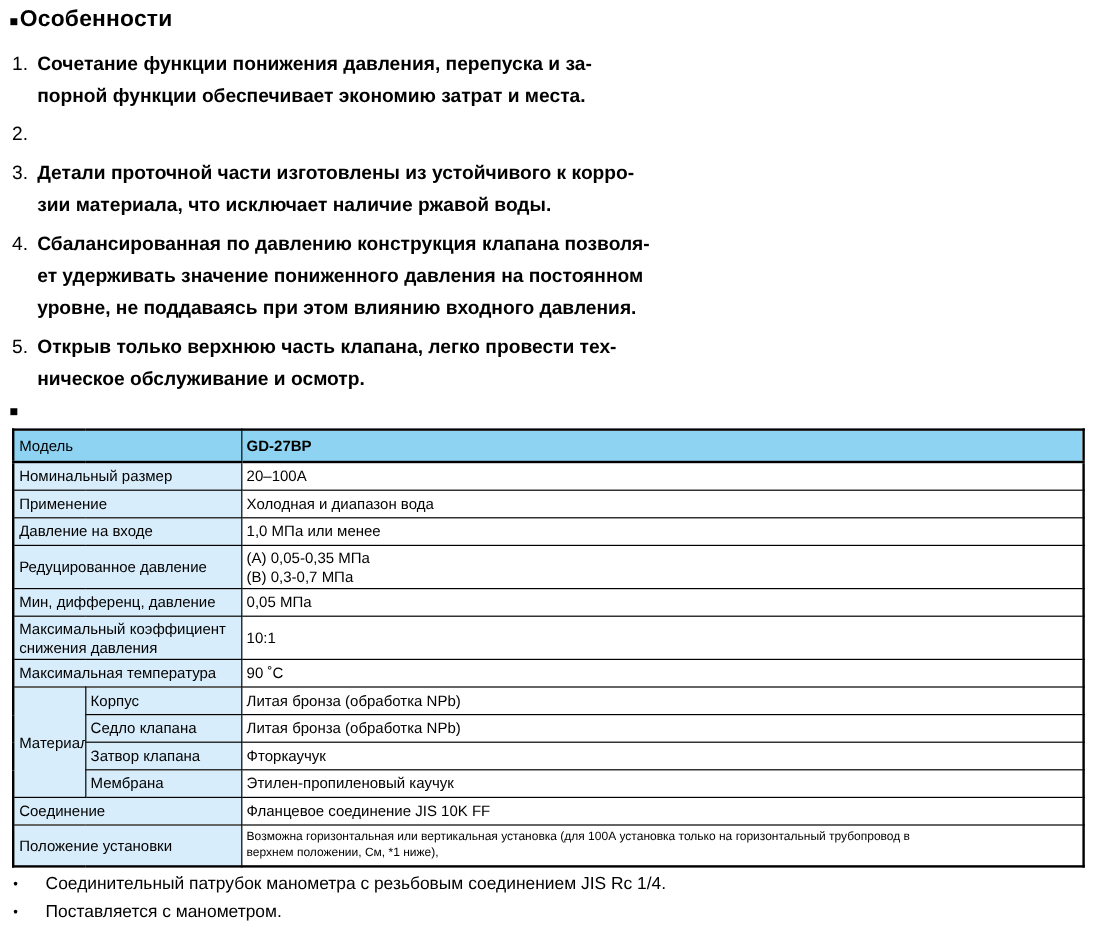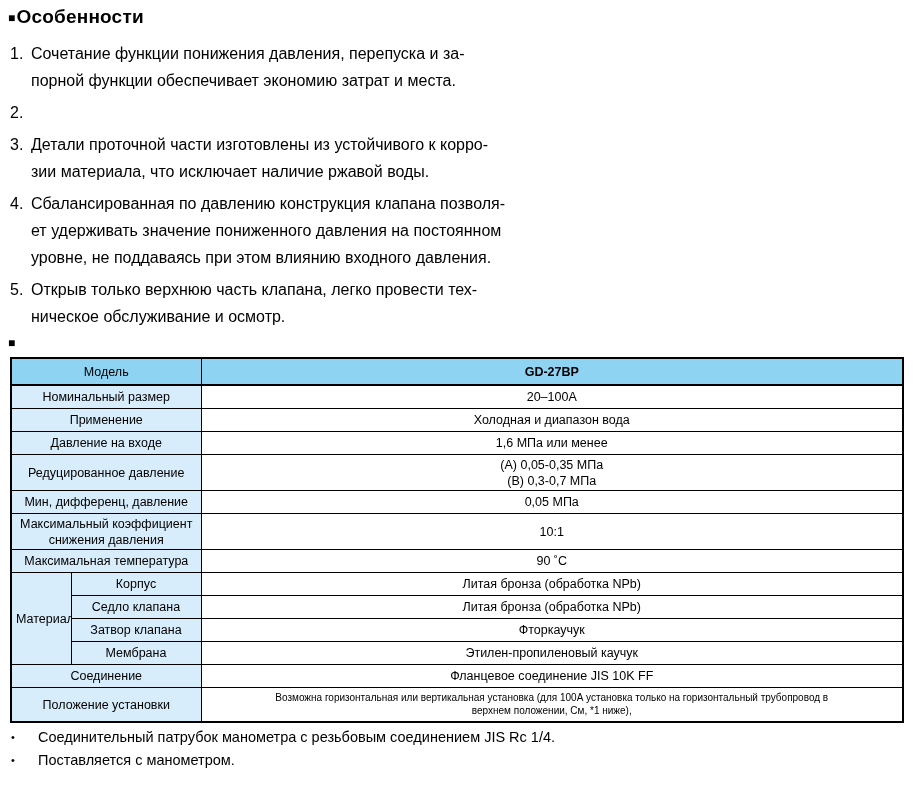--- a/index.html
+++ b/index.html
@@ -41,35 +41,36 @@
     font-size: 16px;
     line-height: 27px;
     margin-bottom: 5px;
   }
   .features .num {
     width: 21px;
     flex: 0 0 21px;
   }
   .features .txt {
     white-space: pre-line;
+    font-weight: bold;
   }
   .heading.second { margin-top: 2px; }
 
   table.specs {
     border-collapse: collapse;
     border: 2px solid #000;
     margin: 8px 0 0 2px;
     width: 892px;
     table-layout: fixed;
   }
   table.specs td {
     border: 1px solid #000;
     font-size: 12.5px;
     line-height: 1.28;
-    text-align: center;
+    text-align: left;
     vertical-align: middle;
     padding: 1px 4px;
     white-space: pre-line;
     overflow: hidden;
   }
   td.lbl { background: #d8edfb; }
   tr.hdr td { background: #8ed3f2; border-bottom: 2px solid #000; }
   tr.hdr td.val { font-weight: bold; margin-top: 48px; }
   td.mat { background: #d8edfb; }
   .rh  { height: 20px; }
@@ -152,21 +153,21 @@
       <tr>
         <td colspan="2" class="lbl rh">Номинальный размер</td>
         <td class="val rh">20–100A</td>
       </tr>
       <tr>
         <td colspan="2" class="lbl rh">Применение</td>
         <td class="val rh">Холодная и диапазон вода</td>
       </tr>
       <tr>
         <td colspan="2" class="lbl rh">Давление на входе</td>
-        <td class="val rh">1,6 МПа или менее</td>
+        <td class="val rh">1,0 МПа или менее</td>
       </tr>
       <tr>
         <td colspan="2" class="lbl rd">Редуцированное давление</td>
         <td class="val rd">(A) 0,05-0,35 МПа
 (B) 0,3-0,7 МПа</td>
       </tr>
       <tr>
         <td colspan="2" class="lbl rh">Мин, дифференц, давление</td>
         <td class="val rh">0,05 МПа</td>
       </tr>

